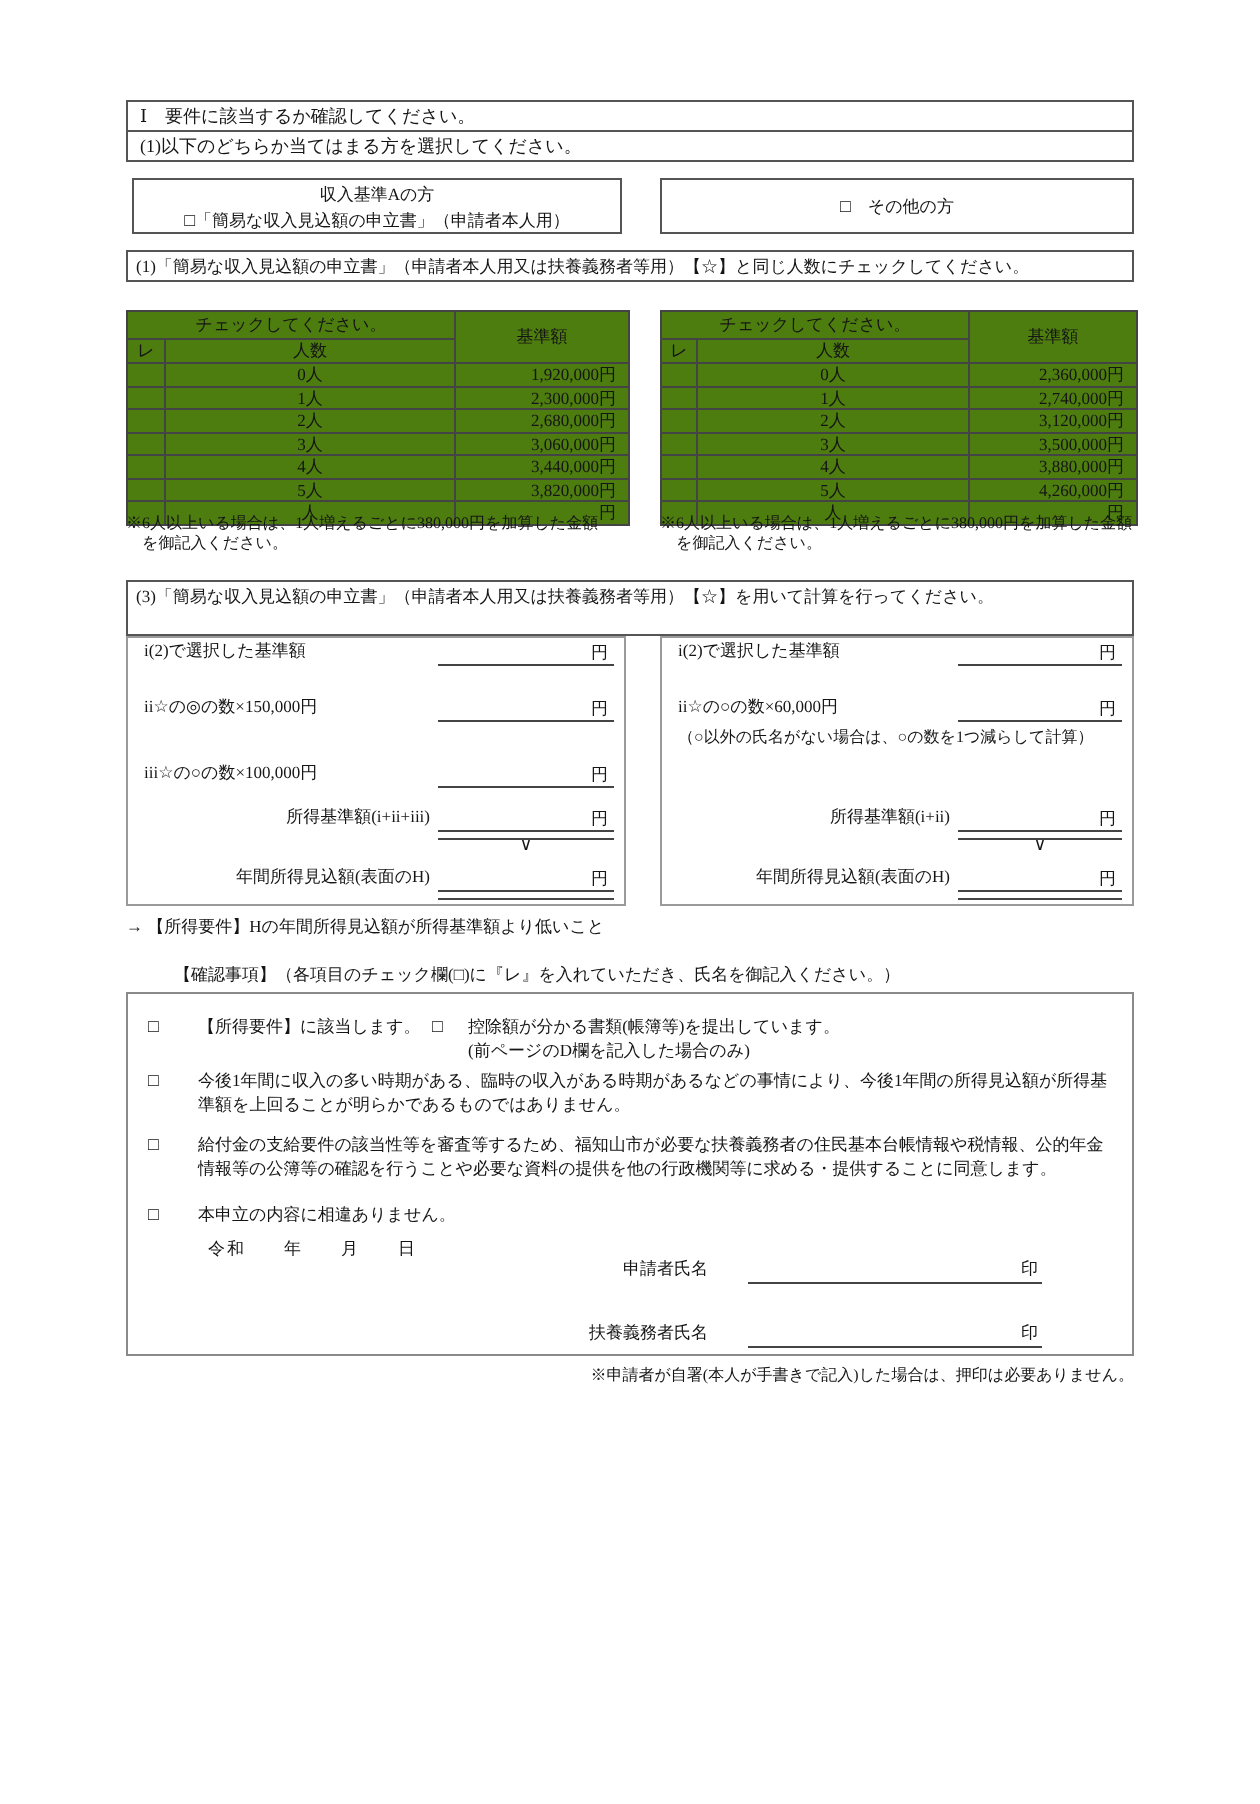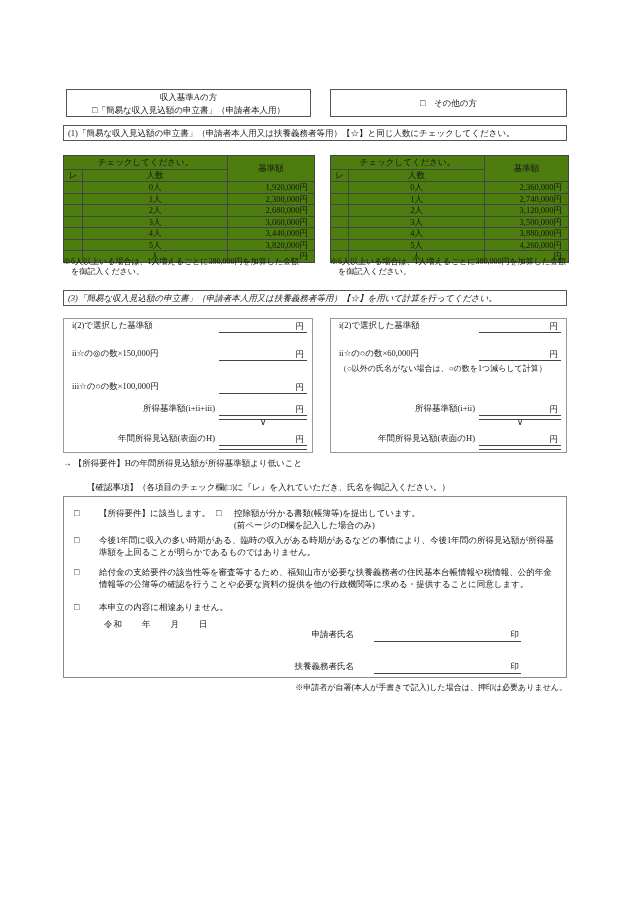--- a/index.html
+++ b/index.html
@@ -8,21 +8,21 @@
     font-family:"Liberation Serif","DejaVu Serif",serif; color:#151515;
     overflow:hidden;
   }
 
   
   .bar { position:absolute; left:63px; width:504px; border:1px solid #555; font-size:9px; box-sizing:border-box; background:#fff; }
   #sec1-box { top:50px; }
   #sec1-box .row { height:14px; line-height:14px; padding-left:6px; }
   #sec1-box .row:first-child { border-bottom:1px solid #555; }
   #sec2-bar { top:125px; height:16px; line-height:15px; padding-left:4px; font-size:8.5px; }
-  #sec3-bar { top:290px; height:16px; line-height:15px; padding-left:4px; font-size:8.5px;font-style:italic; }
+  #sec3-bar { top:290px; height:28px; line-height:15px; padding-left:4px; font-size:8.5px; }
 
   
   .opt { position:absolute; top:89px; height:28px; border:1px solid #555; box-sizing:border-box; font-size:8.5px; text-align:center; background:#fff; }
   #opt-left { left:66px; width:245px; padding-top:1px; }
   #opt-left .l { line-height:12.5px; }
   #opt-right { left:330px; width:237px; line-height:26px; }
   .cb-glyph { font-size:9px; }
 
   
   .ptable { position:absolute; top:155px; border-collapse:collapse; font-size:8.5px; background:#4d7c0f; }
@@ -77,20 +77,24 @@
   #sig-guardian  { top:164px; }
   .sig .slabel { margin-right:20px; }
   .sig .sline { display:inline-block; width:147px; border-bottom:1px solid #444; text-align:right; padding-right:2px; box-sizing:border-box; }
   #seal-footnote { position:absolute; right:63px; top:682px; font-size:8px; }
 </style>
 </head>
 <body>
 
 <div id="page">
 
+  <div class="bar" id="sec1-box">
+    <div class="row">Ⅰ　要件に該当するか確認してください。</div>
+    <div class="row">(1)以下のどちらか当てはまる方を選択してください。</div>
+  </div>
 
   <div class="opt" id="opt-left">
     <div class="l">収入基準Aの方</div>
     <div class="l"><span class="cb-glyph">□</span><span>「簡易な収入見込額の申立書」（申請者本人用）</span></div>
   </div>
   <div class="opt" id="opt-right">
     <span class="cb-glyph">□</span>　<span>その他の方</span>
   </div>
 
   <div class="bar" id="sec2-bar">(1)「簡易な収入見込額の申立書」（申請者本人用又は扶養義務者等用）【☆】と同じ人数にチェックしてください。</div>

